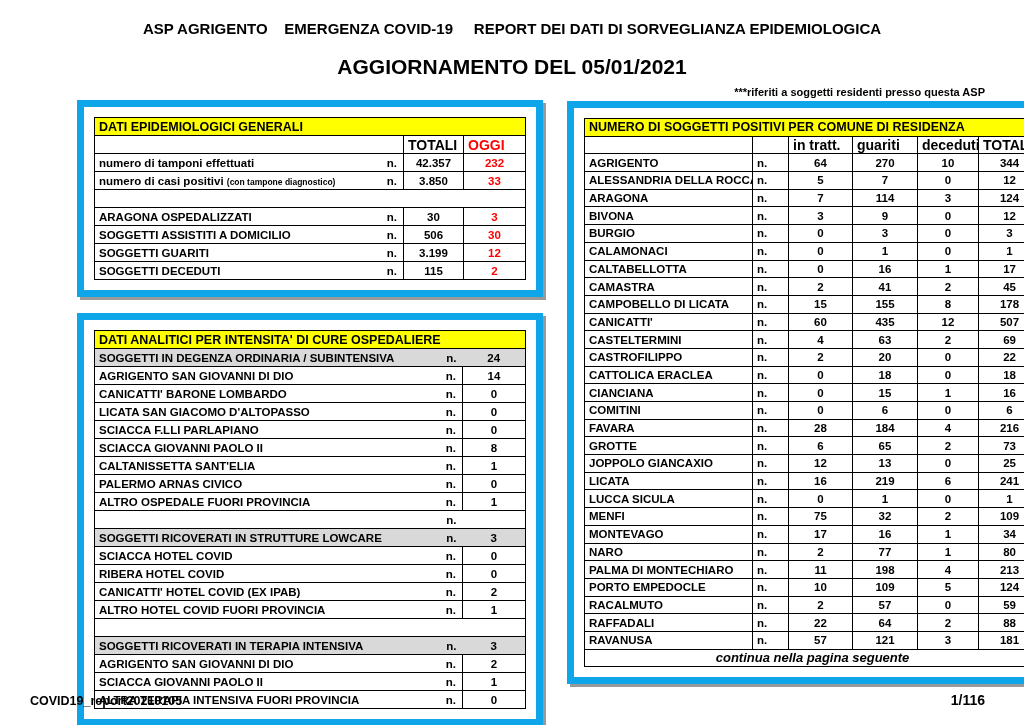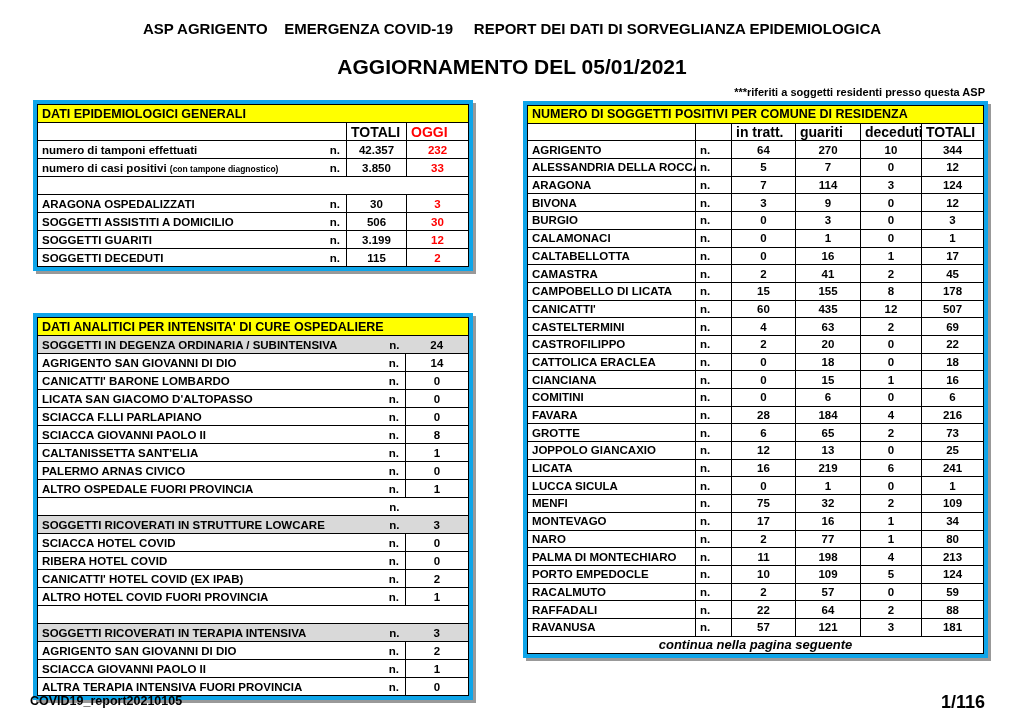--- a/index.html
+++ b/index.html
@@ -13,22 +13,23 @@
   }
   .doc-subtitle{
     position:absolute;top:55px;left:0;width:100%;text-align:center;
     font-size:21px;font-weight:bold;
   }
   .asp-note{
     position:absolute;top:86px;right:39px;
     font-size:11px;font-weight:bold;
   }
   .tbox{
-    position:absolute;background:#fff;border:4px solid #0ea5e9;padding:0;
+    position:absolute;background:#fff;border:7px solid #0ea5e9;padding:10px;
     box-shadow:3px 3px 0 #999;
+    margin-left:44px;
   }
   #box-general{left:33px;top:100px;}
   #box-hospital{left:33px;top:313px;}
   #box-comuni{left:523px;top:101px;}
   table{border-collapse:collapse;table-layout:fixed;border:1px solid #000;}
   #t-general,#t-hospital{width:431px;}
   #t-comuni{width:456px;}
   td{
     border:1px solid #000;height:17px;padding:0 4px;
     font-size:11.5px;font-weight:bold;overflow:hidden;white-space:nowrap;
@@ -41,21 +42,21 @@
   .lbl{text-align:left;}
   .num{text-align:center;}
   .nmark{float:right;padding-right:2px;}
   .sub{font-size:8.5px;font-weight:bold;}
   .red{color:var(--accent-red,#FF0000);}
   .colhead td{text-align:left;font-size:14px;}
   tr.subtotal td{background:var(--subtotal-bg,#D9D9D9);border-left:none;border-right:none;}
   tr.blank td{border-left:none;border-right:none;}
   .cont-row td{text-align:center;font-style:italic;font-size:13px;}
   .footer-left{position:absolute;left:30px;top:694px;font-size:12.5px;font-weight:bold;}
-  .page-num{position:absolute;right:39px;top:692px;font-size:18px;font-weight:bold;}
+  .page-num{position:absolute;right:39px;top:692px;font-size:14px;font-weight:bold;}
 </style>
 </head>
 <body>
 
 <div class="page">
 
   <div class="doc-title">ASP AGRIGENTO    EMERGENZA COVID-19     REPORT DEI DATI DI SORVEGLIANZA EPIDEMIOLOGICA</div>
   <div class="doc-subtitle">AGGIORNAMENTO DEL 05/01/2021</div>
   <div class="asp-note">***riferiti a soggetti residenti presso questa ASP</div>
 

